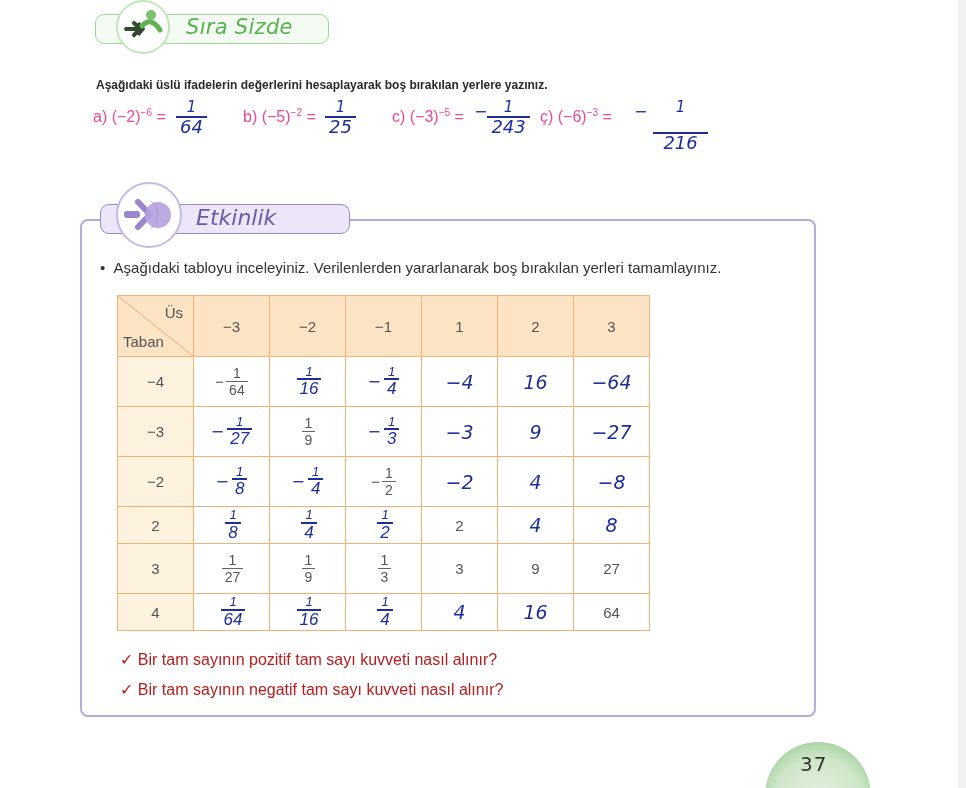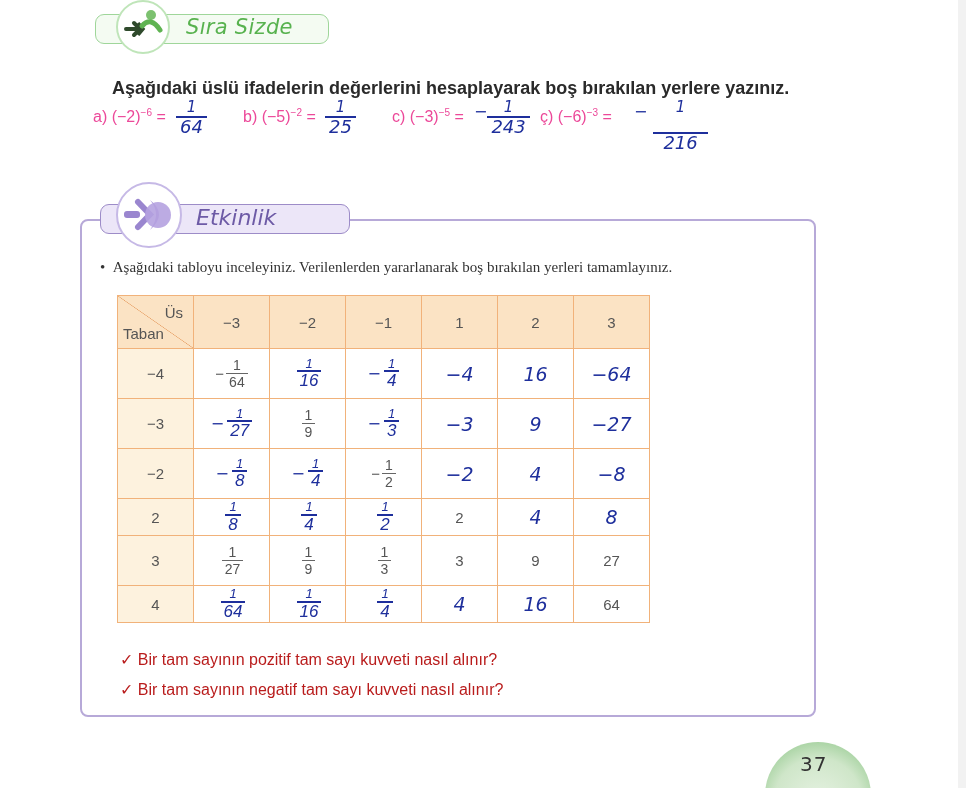--- a/index.html
+++ b/index.html
@@ -8,43 +8,43 @@
   .abs { position:absolute; }
 
   
   .sira-bar { left:95px; top:14px; width:232px; height:28px; border:1.5px solid #9fd69a;
               border-radius:9px; background:#f4fbf2; }
   .sira-circle { left:116px; top:0px; width:50px; height:50px; border-radius:50%;
                  border:2px solid #bfe5b9; background:#fff; }
   .sira-title { left:186px; top:15px; font-size:21px; color:#58b24f; font-style:italic;
                 font-family:"DejaVu Sans", sans-serif; letter-spacing:0.3px; }
 
-  .instr { left:96px; top:78px; font-size:18px; color:#2a2a2a; font-weight:bold; font-family:"Liberation Sans", sans-serif;margin-left:16px; }
+  .instr { left:96px; top:78px; font-size:12px; color:#2a2a2a; font-weight:bold; font-family:"Liberation Sans", sans-serif; }
 
   .expr { top:107px; font-size:16px; color:#ec4899; font-family:"Liberation Sans", sans-serif; white-space:nowrap; }
   .expr sup { font-size:10px; }
   .hand { font-family:"DejaVu Sans", sans-serif; color:#1e2f9c; font-style:italic; }
   .hfrac { display:inline-flex; flex-direction:column; align-items:center; vertical-align:middle; line-height:1.05; }
   .hfrac .num { font-size:15px; }
   .hfrac .den { font-size:18px; border-top:2px solid #1e2f9c; padding:0 4px; }
 
   
   .etk-frame { left:80px; top:219px; width:732px; height:494px; border:2px solid #b7a9d8; border-radius:8px; }
   .etk-bar { left:100px; top:204px; width:248px; height:28px; background:#ece6f8; border:1.5px solid #9d8cc8; border-radius:9px; }
   .etk-circle { left:116px; top:182px; width:62px; height:62px; border-radius:50%; border:2px solid #c6b9e6; background:#fff; }
   .etk-title { left:196px; top:205px; font-size:22px; color:#6d5aa6; font-style:italic; }
 
-  .bullet { left:100px; top:259px; font-size:15px; color:#333; font-family:Liberation Serif, serif; }
+  .bullet { left:100px; top:259px; font-size:15px; color:#333; font-family:Liberation Sans, sans-serif; }
 
   table.grid { position:absolute; left:117px; top:295px; border-collapse:collapse;
                font-family:"Liberation Sans", sans-serif; font-size:15px; color:#555; }
   table.grid td { border:1.5px solid #f1b27a; text-align:center; vertical-align:middle; padding:0; }
   table.grid td.hd { background:#fbe3c4; }
   table.grid td.rh { background:#fdf2de; }
-  .corner { position:relative; width:75px; height:52px; background:linear-gradient(to top right, #fbe3c4 49.3%, #e8a46b 50%, #fbe3c4 50.7%); }
+  .corner { position:relative; width:75px; height:60px; background:linear-gradient(to top right, #fbe3c4 49.3%, #e8a46b 50%, #fbe3c4 50.7%); }
   .corner .us { position:absolute; right:10px; top:8px; font-size:15px; }
   .corner .tb { position:absolute; left:5px; bottom:6px; font-size:15px; }
   .pfrac { display:inline-flex; flex-direction:column; align-items:center; line-height:1.15; vertical-align:middle; font-size:14px; color:#555; }
   .pfrac .den { border-top:1px solid #666; padding:0 3px; }
   .neg { font-size:15px; color:#555; vertical-align:middle; margin-right:2px; }
   .hw { color:#1e2f9c; font-style:italic; font-family:"DejaVu Sans", sans-serif; font-size:19px; }
   .hwfrac { display:inline-flex; flex-direction:column; align-items:center; line-height:1.05; vertical-align:middle; color:#1e2f9c; font-style:italic; }
   .hwfrac .num { font-size:13px; }
   .hwfrac .den { font-size:17px; border-top:2px solid #1e2f9c; padding:0 3px; }
 

